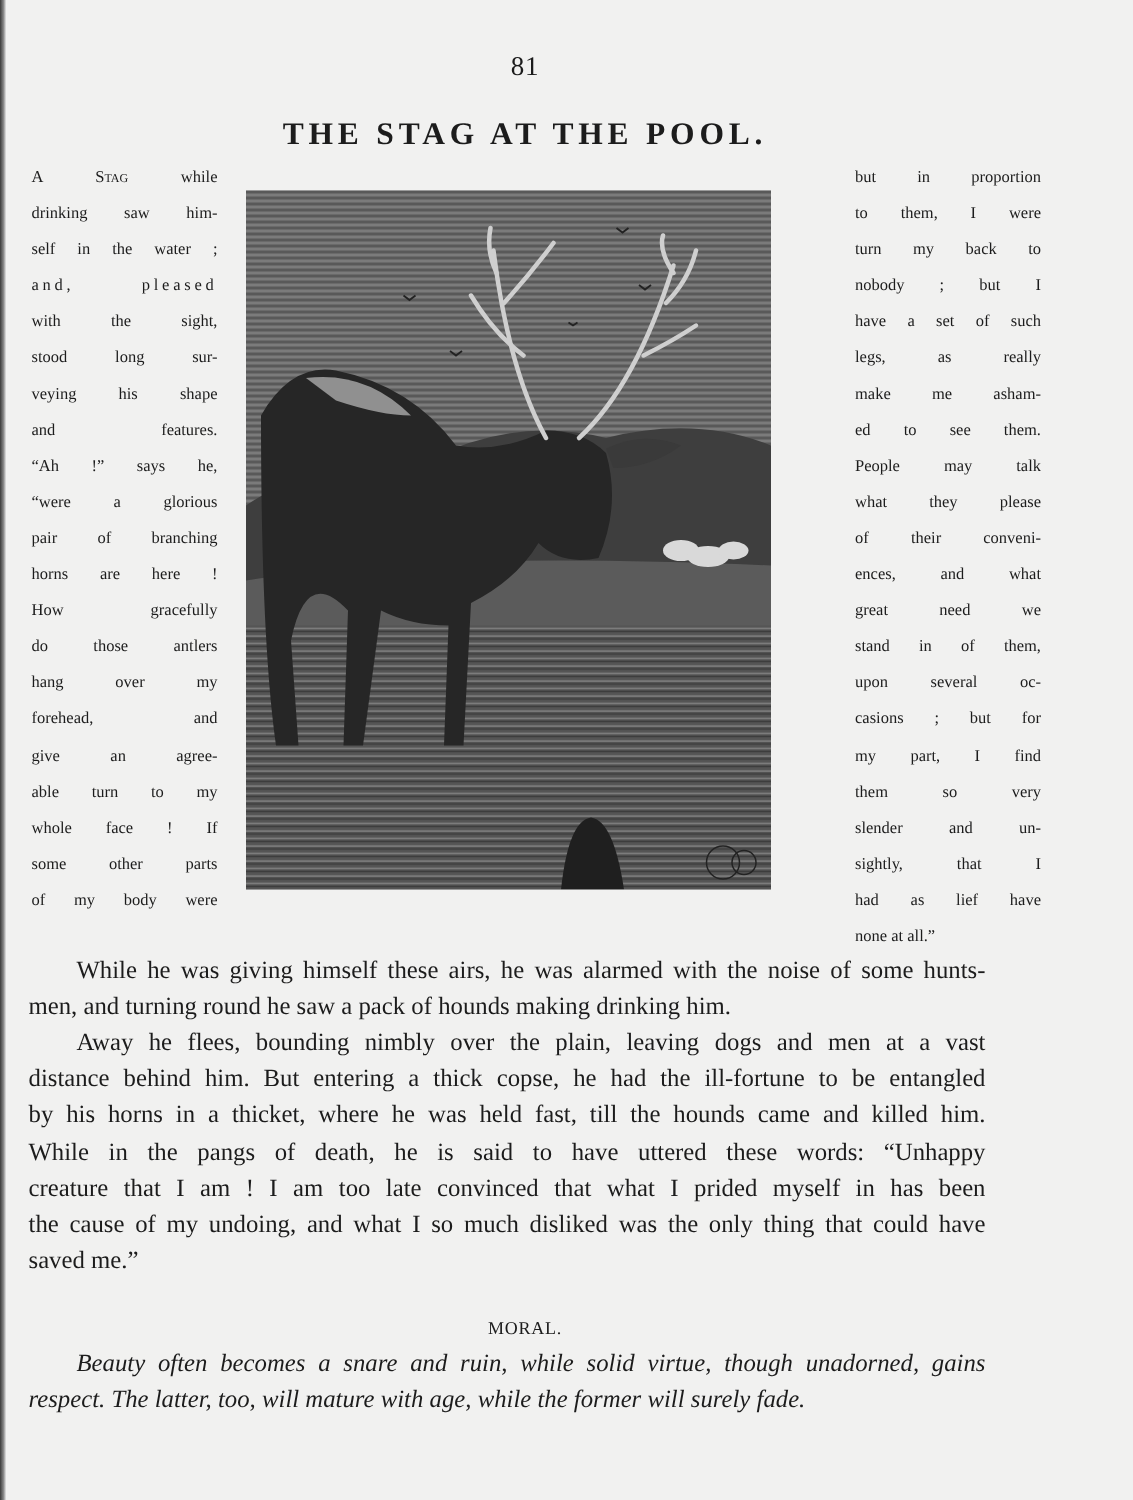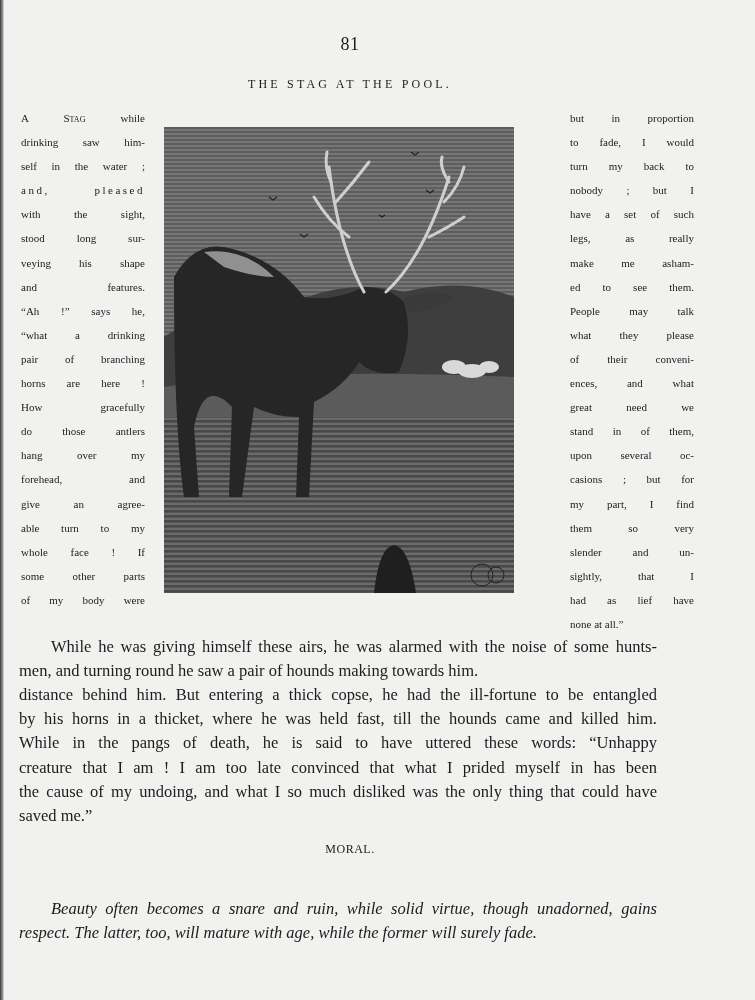--- a/index.html
+++ b/index.html
@@ -13,22 +13,22 @@
     .edge {
       position: absolute; left: 0; top: 0; width: 4px; height: 1000px;
       background: linear-gradient(to right, #3a3a3a, #8a8a8a 60%, #e6e6e6);
     }
     .page-number {
       position: absolute; top: 34px; left: 0; width: 700px;
       text-align: center; font-size: 18px; letter-spacing: 0.5px;
     }
     .title {
       position: absolute; top: 77px; left: 0; width: 700px;
-      text-align: center; font-size: 12px; letter-spacing: 3.2px;
-      font-weight: normal;
+      text-align: center; font-size: 21px; letter-spacing: 3.2px;
+      font-weight: bold;
     }
     .col {
       position: absolute; font-size: 11px; line-height: 24.1px;
     }
     .col-left { left: 21px; top: 106px; width: 124px; }
     .col-right { left: 536px; top: 106px; width: 124px; margin-left: 34px; }
     .col .line {
       display: block; height: 24.1px; white-space: nowrap;
       text-align: justify; text-align-last: justify;
     }
@@ -44,21 +44,21 @@
       position: absolute; left: 19px; width: 638px;
       font-size: 16.5px; line-height: 24.2px;
       text-align: justify;
     }
     .para .line { display: block; height: 24.2px; white-space: nowrap; text-align: justify; text-align-last: justify; }
     .para .line.last { text-align-last: left; }
     .para .line.indent { padding-left: 32px; }
     .p1 { top: 635px; }
     .p2 { top: 683px; }
     .moral-heading {
-      position: absolute; top: 842px; left: 0; width: 700px;
+      position: absolute; top: 878px; left: 0; width: 700px;
       text-align: center; font-size: 12px; letter-spacing: 0.5px;
     }
     .p3 { top: 897px; font-style: italic; }
   </style>
 </head>
 <body>
 
 <div class="edge"></div>
 
 <div class="page-number">81</div>
@@ -67,21 +67,21 @@
 <div class="col col-left">
   <span class="line"><span>A</span> <span class="smallcaps">Stag</span> <span>while</span></span>
   <span class="line">drinking saw him-</span>
   <span class="line">self in the water ;</span>
   <span class="line" style="letter-spacing:2.5px;">and, pleased</span>
   <span class="line">with the sight,</span>
   <span class="line">stood long sur-</span>
   <span class="line">veying his shape</span>
   <span class="line">and features.</span>
   <span class="line">“Ah !” says he,</span>
-  <span class="line">“what a drinking</span>
+  <span class="line">“were a glorious</span>
   <span class="line">pair of branching</span>
   <span class="line">horns are here !</span>
   <span class="line">How gracefully</span>
   <span class="line">do those antlers</span>
   <span class="line">hang over my</span>
   <span class="line">forehead, and</span>
   <span class="line">give an agree-</span>
   <span class="line">able turn to my</span>
   <span class="line">whole face ! If</span>
   <span class="line">some other parts</span>
@@ -147,21 +147,21 @@
 
     <g stroke="#222" fill="none" stroke-width="1">
       <circle cx="318" cy="448" r="11"></circle>
       <circle cx="332" cy="448" r="8"></circle>
     </g>
   </svg>
 </div>
 
 <div class="col col-right">
   <span class="line">but in proportion</span>
-  <span class="line">to fade, I would</span>
+  <span class="line">to them, I were</span>
   <span class="line">turn my back to</span>
   <span class="line">nobody ; but I</span>
   <span class="line">have a set of such</span>
   <span class="line">legs, as really</span>
   <span class="line">make me asham-</span>
   <span class="line">ed to see them.</span>
   <span class="line">People may talk</span>
   <span class="line">what they please</span>
   <span class="line">of their conveni-</span>
   <span class="line">ences, and what</span>
@@ -172,24 +172,25 @@
   <span class="line">my part, I find</span>
   <span class="line">them so very</span>
   <span class="line">slender and un-</span>
   <span class="line">sightly, that I</span>
   <span class="line">had as lief have</span>
   <span class="line last">none at all.”</span>
 </div>
 
 <div class="para p1">
   <span class="line indent">While he was giving himself these airs, he was alarmed with the noise of some hunts-</span>
-  <span class="line last">men, and turning round he saw a pair of hounds making towards him.</span>
+  <span class="line last">men, and turning round he saw a pack of hounds making drinking him.</span>
 </div>
 
 <div class="para p2">
+  <span class="line indent">Away he flees, bounding nimbly over the plain, leaving dogs and men at a vast</span>
   <span class="line">distance behind him.  But entering a thick copse, he had the ill-fortune to be entangled</span>
   <span class="line">by his horns in a thicket, where he was held fast, till the hounds came and killed him.</span>
   <span class="line">While in the pangs of death, he is said to have uttered these words: “Unhappy</span>
   <span class="line">creature that I am ! I am too late convinced that what I prided myself in has been</span>
   <span class="line">the cause of my undoing, and what I so much disliked was the only thing that could have</span>
   <span class="line last">saved me.”</span>
 </div>
 
 <div class="moral-heading">MORAL.</div>
 

